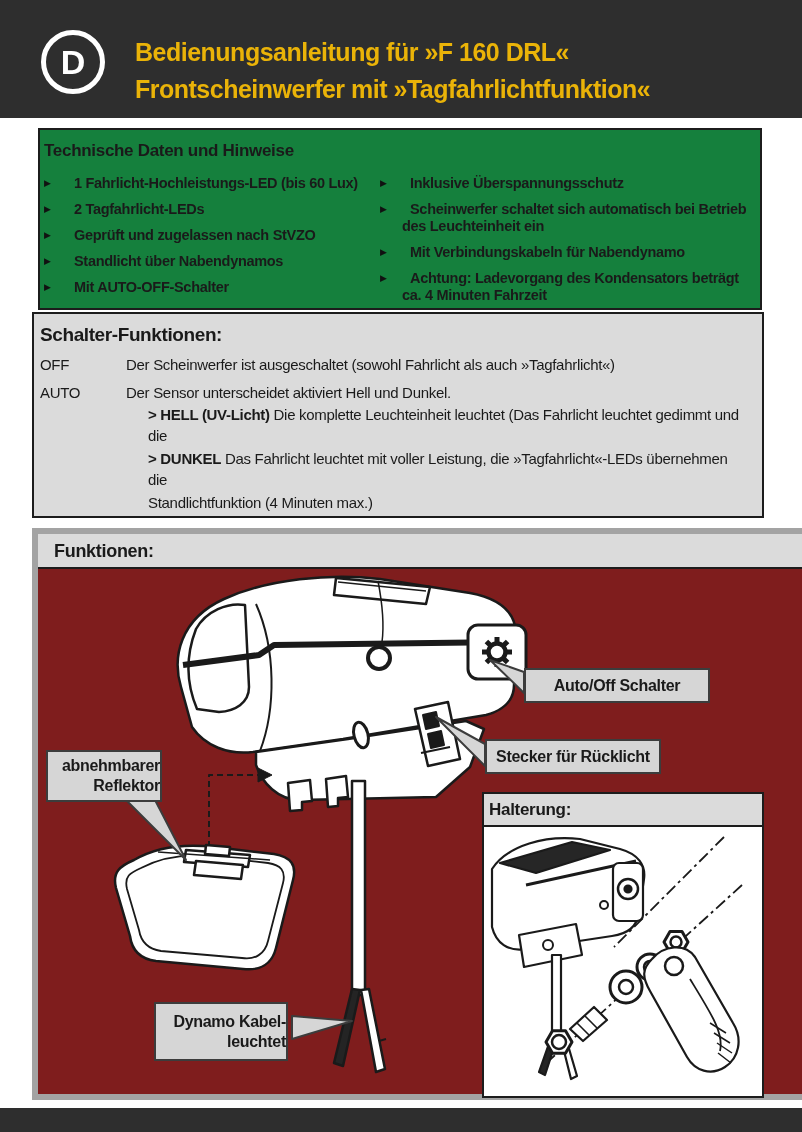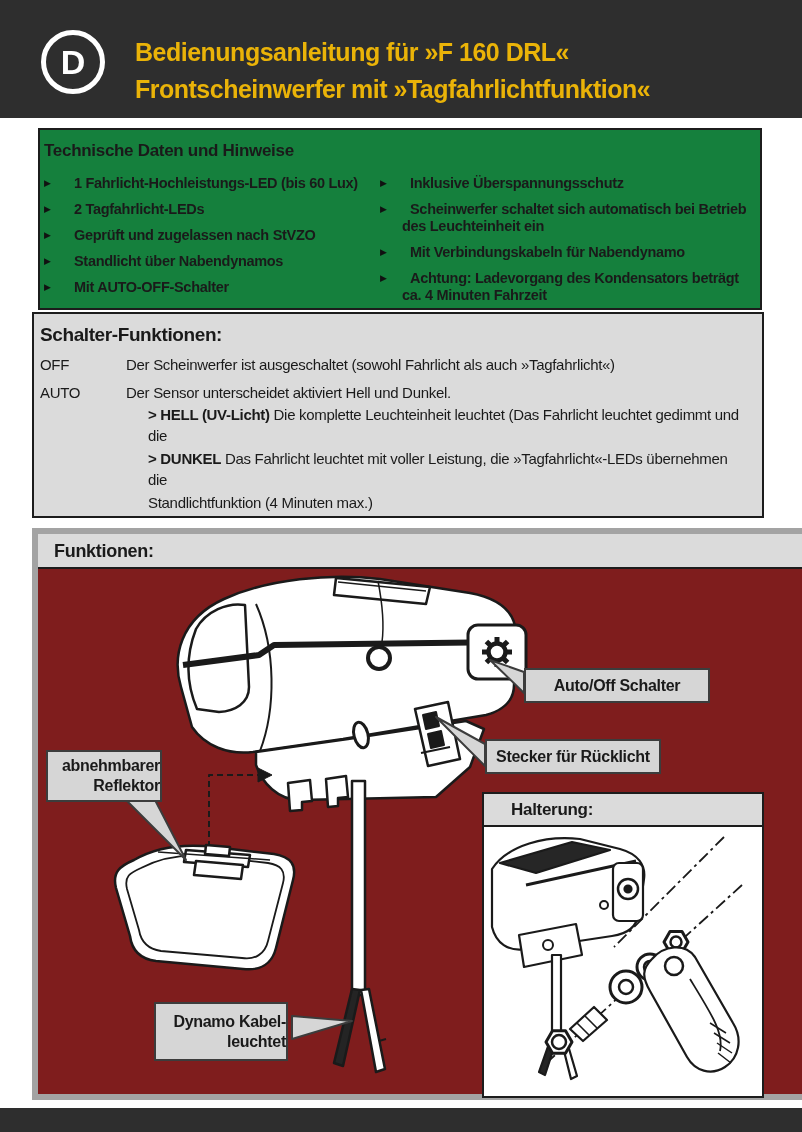--- a/index.html
+++ b/index.html
@@ -72,21 +72,21 @@
   .co-stecker  { left:447px; top:170px; width:176px; height:35px; }
   .co-reflekt  { left:8px;   top:181px; width:116px; height:52px; }
   .co-dynamo   { left:116px; top:433px; width:134px; height:59px; line-height:26px; }
   
   .halterung-box {
     position:absolute; left:444px; top:223px; width:282px; height:306px;
     border:2px solid #1c1c1c; background:#fff;
   }
   .halterung-header {
     height:33px; background:#dbdbdb; border-bottom:2px solid #1c1c1c;
-    font-size:17px; font-weight:700; letter-spacing:-0.3px; padding:6px 0 0 27px;
+    font-size:17px; font-weight:700; letter-spacing:-0.3px; padding:6px 0 0 5px;
   }
   
   .footer { position:absolute; left:0; top:1108px; width:802px; height:24px; background:#2e2e2e; }
 </style>
 </head>
 <body>
 
 <div class="header">
   <div class="d-badge">D</div>
   <div class="header-title">

